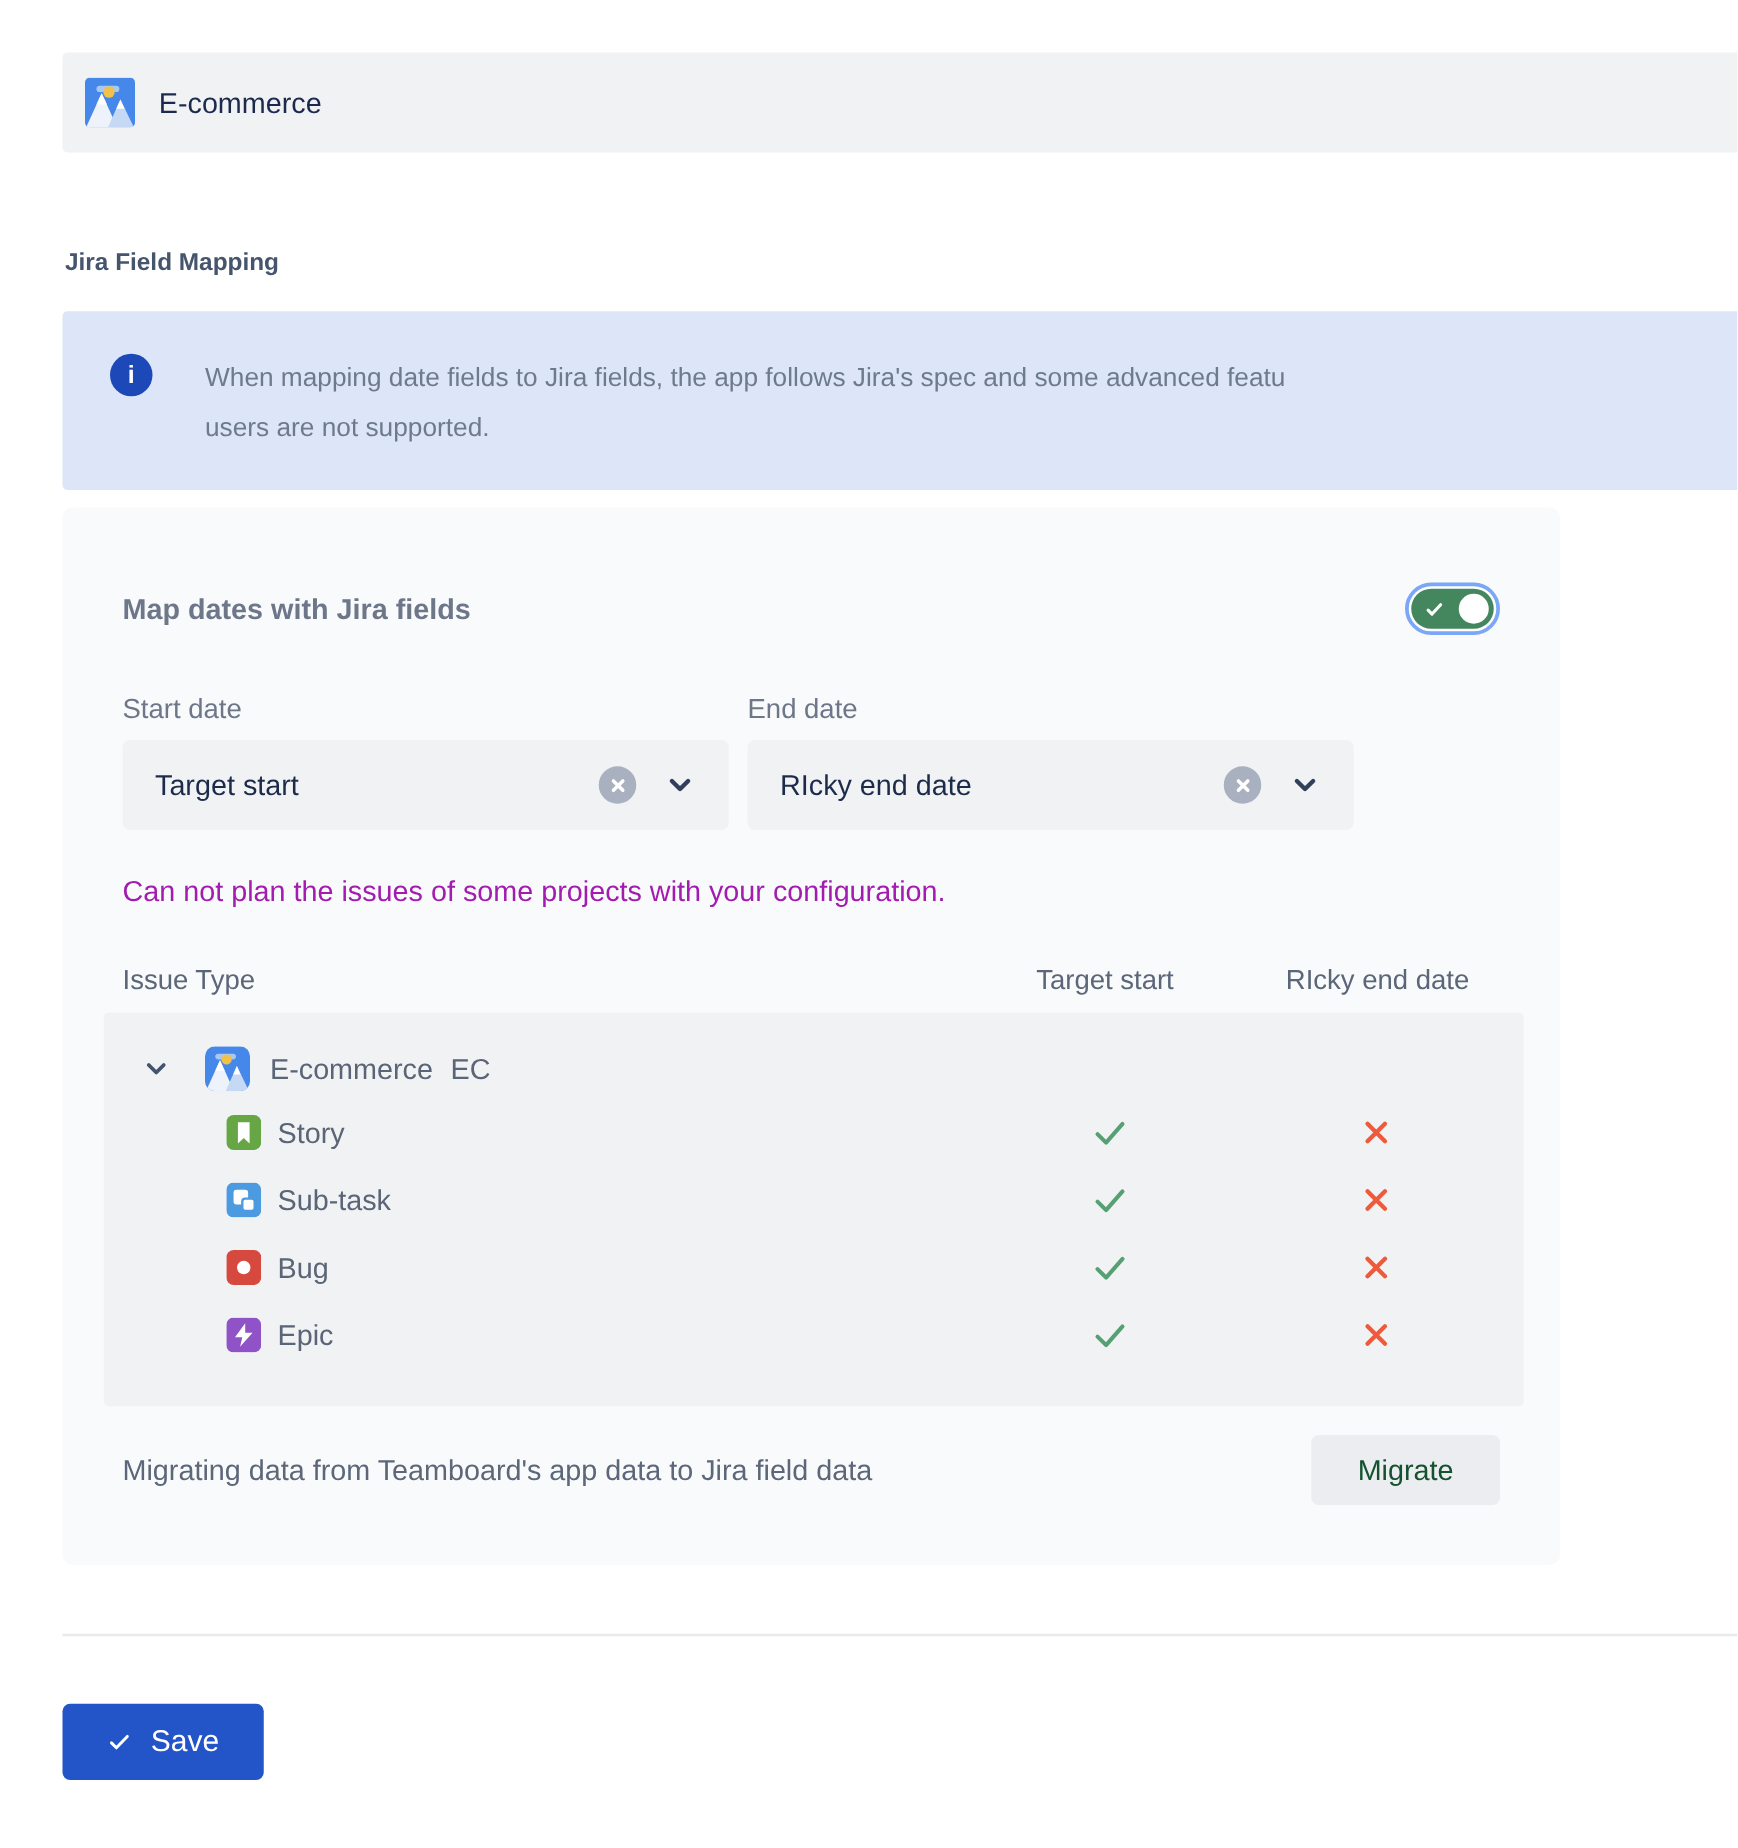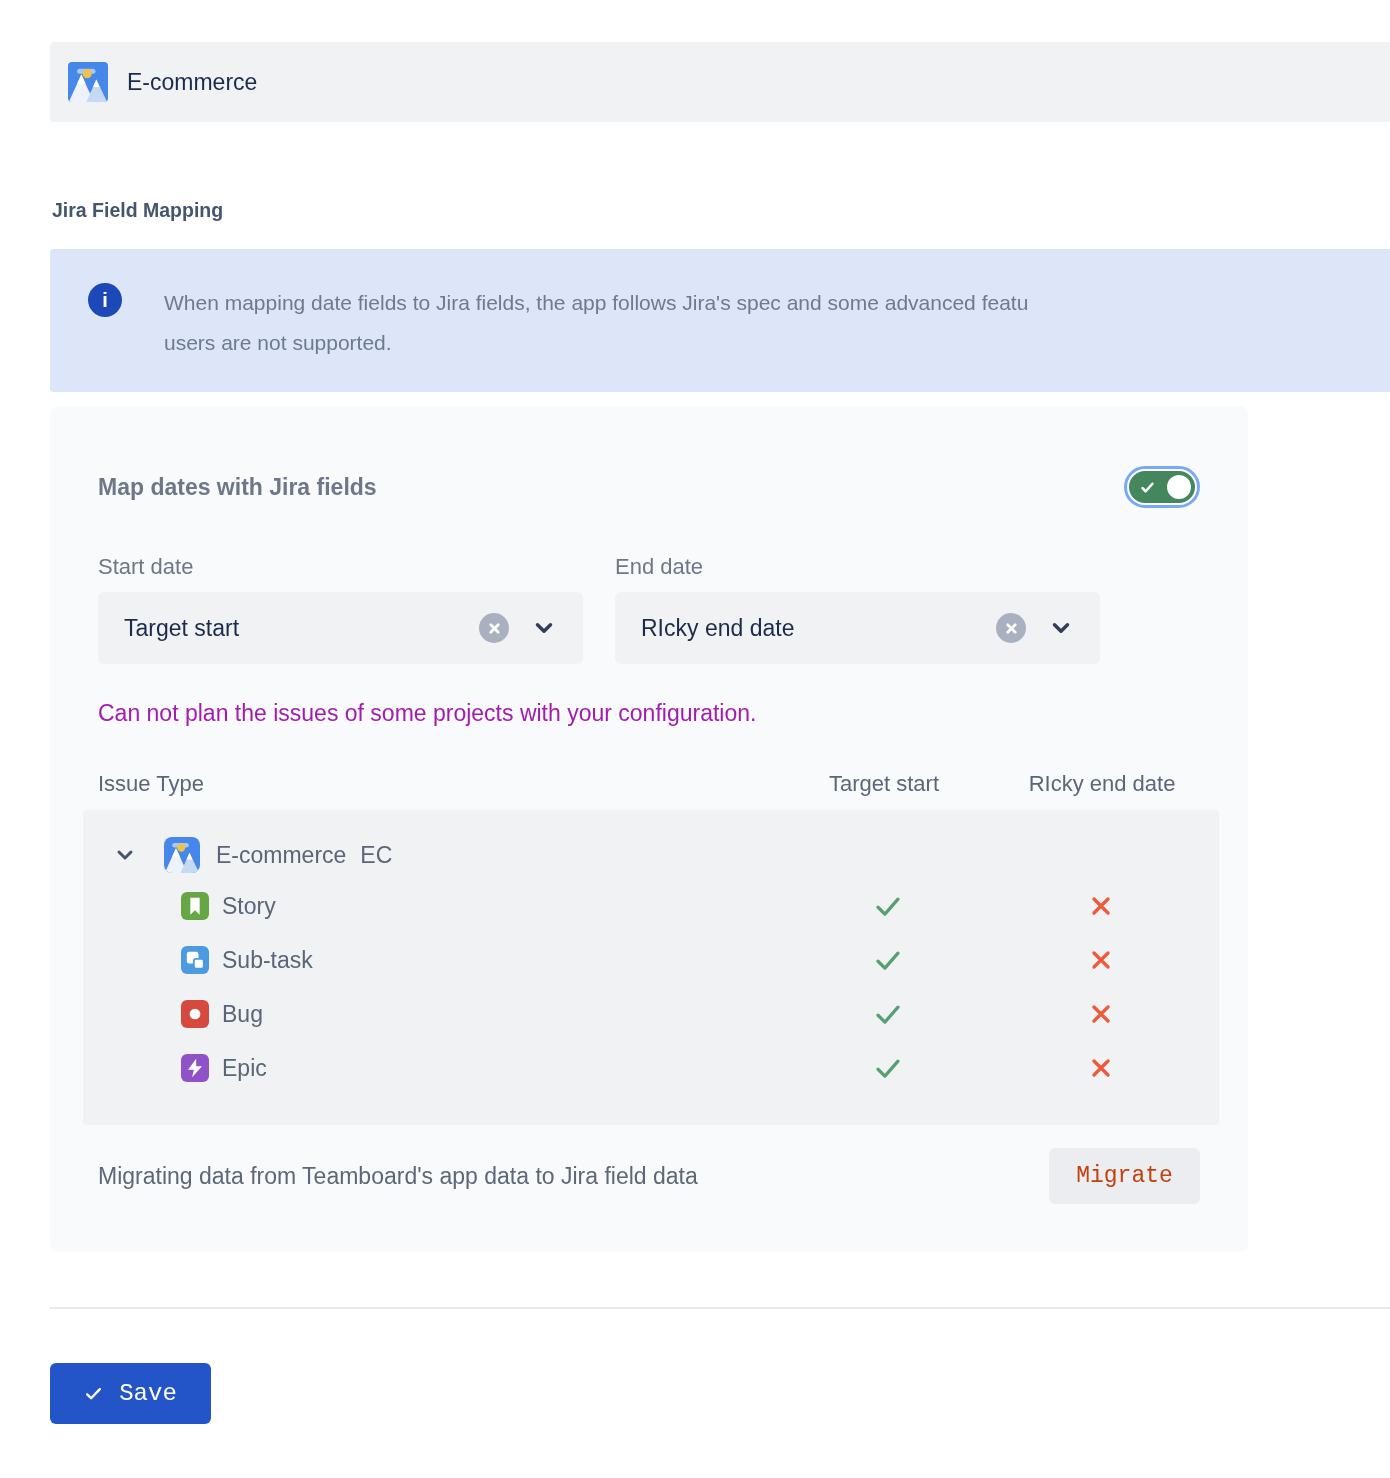--- a/index.html
+++ b/index.html
@@ -31,21 +31,21 @@
 
   .toggle-row { display:flex; align-items:center; justify-content:space-between; }
   .toggle-label { font-size:23px; color:#6d7789;font-weight:bold; }
   .toggle { border:3px solid #7aa7f8; border-radius:26px; background:#fff; padding:2px;
             cursor:pointer; }
   .toggle-track { position:relative; width:66px; height:32px; border-radius:16px; background:#44875f; }
   .toggle-knob { position:absolute; right:4px; top:4px; width:24px; height:24px;
                  border-radius:50%; background:#fff; }
   .toggle-check { position:absolute; left:11px; top:9px; }
 
-  .selects-row { display:flex; gap:32px; margin-top:46px; }
+  .selects-row { display:flex; gap:15px; margin-top:46px; }
   .select-col { width:485px; }
   .field-label { font-size:22px; color:#6d7789; margin-bottom:12px; }
   .select-box { height:72px; background:#f1f2f4; border-radius:6px; display:flex;
                 align-items:center; padding:0 26px; cursor:pointer; }
   .select-value { flex:1; font-size:23px; color:#1c2b4a; }
   .clear-btn { width:30px; height:30px; border-radius:50%; background:#a9b1c0; display:flex;
                align-items:center; justify-content:center; margin-right:22px; cursor:pointer; }
 
   .error-text { margin-top:36px; font-size:23px; color:#a21caf; }
 
@@ -67,27 +67,27 @@
   .issue-row.first { margin-top:14px; }
   .type-icon { width:28px; height:28px; border-radius:6px; overflow:hidden; margin-left:68px; flex:0 0 auto; }
   .type-label { margin-left:13px; font-size:23px; color:#5a6577; }
   .mark { position:absolute; top:50%; transform:translateY(-50%); display:flex; }
   .mark-start { left:760px; }
   .mark-end   { left:976px; }
 
   .migrate-row { margin-top:23px; display:flex; align-items:center; justify-content:space-between; }
   .migrate-text { font-size:23px; color:#5c6779; }
   .migrate-btn { width:151px; height:56px; background:#ebedf1; border:none; border-radius:6px;
-                 font-size:23px; color:#c2410c; font-family:Liberation Mono, monospace;text-align:center; }
+                 font-size:23px; color:#14532d; font-family:Liberation Sans, sans-serif;text-align:center; }
 
   
   .divider { margin:55px 0 0 50px; width:1340px; height:2px; background:#e9eaee; }
   .save-btn { margin:54px 0 0 50px; width:161px; height:61px; background:#2355c8; border:none;
               border-radius:6px; color:#fff; display:flex; align-items:center; justify-content:center;
-              gap:16px; font-size:24px; font-family:Liberation Mono, monospace; cursor:pointer; }
+              gap:16px; font-size:24px; font-family:Liberation Sans, sans-serif; cursor:pointer; }
 </style>
 </head>
 <body>
 
 <div class="topbar">
   <div class="avatar">
     <svg width="40" height="40" viewBox="0 0 48 48">
       <rect width="48" height="48" fill="#4687ea"></rect>
       <rect x="11" y="8" width="22" height="6" rx="3" fill="#a8c8f0"></rect>
       <circle cx="23" cy="14" r="5.5" fill="#f0c24a"></circle>

